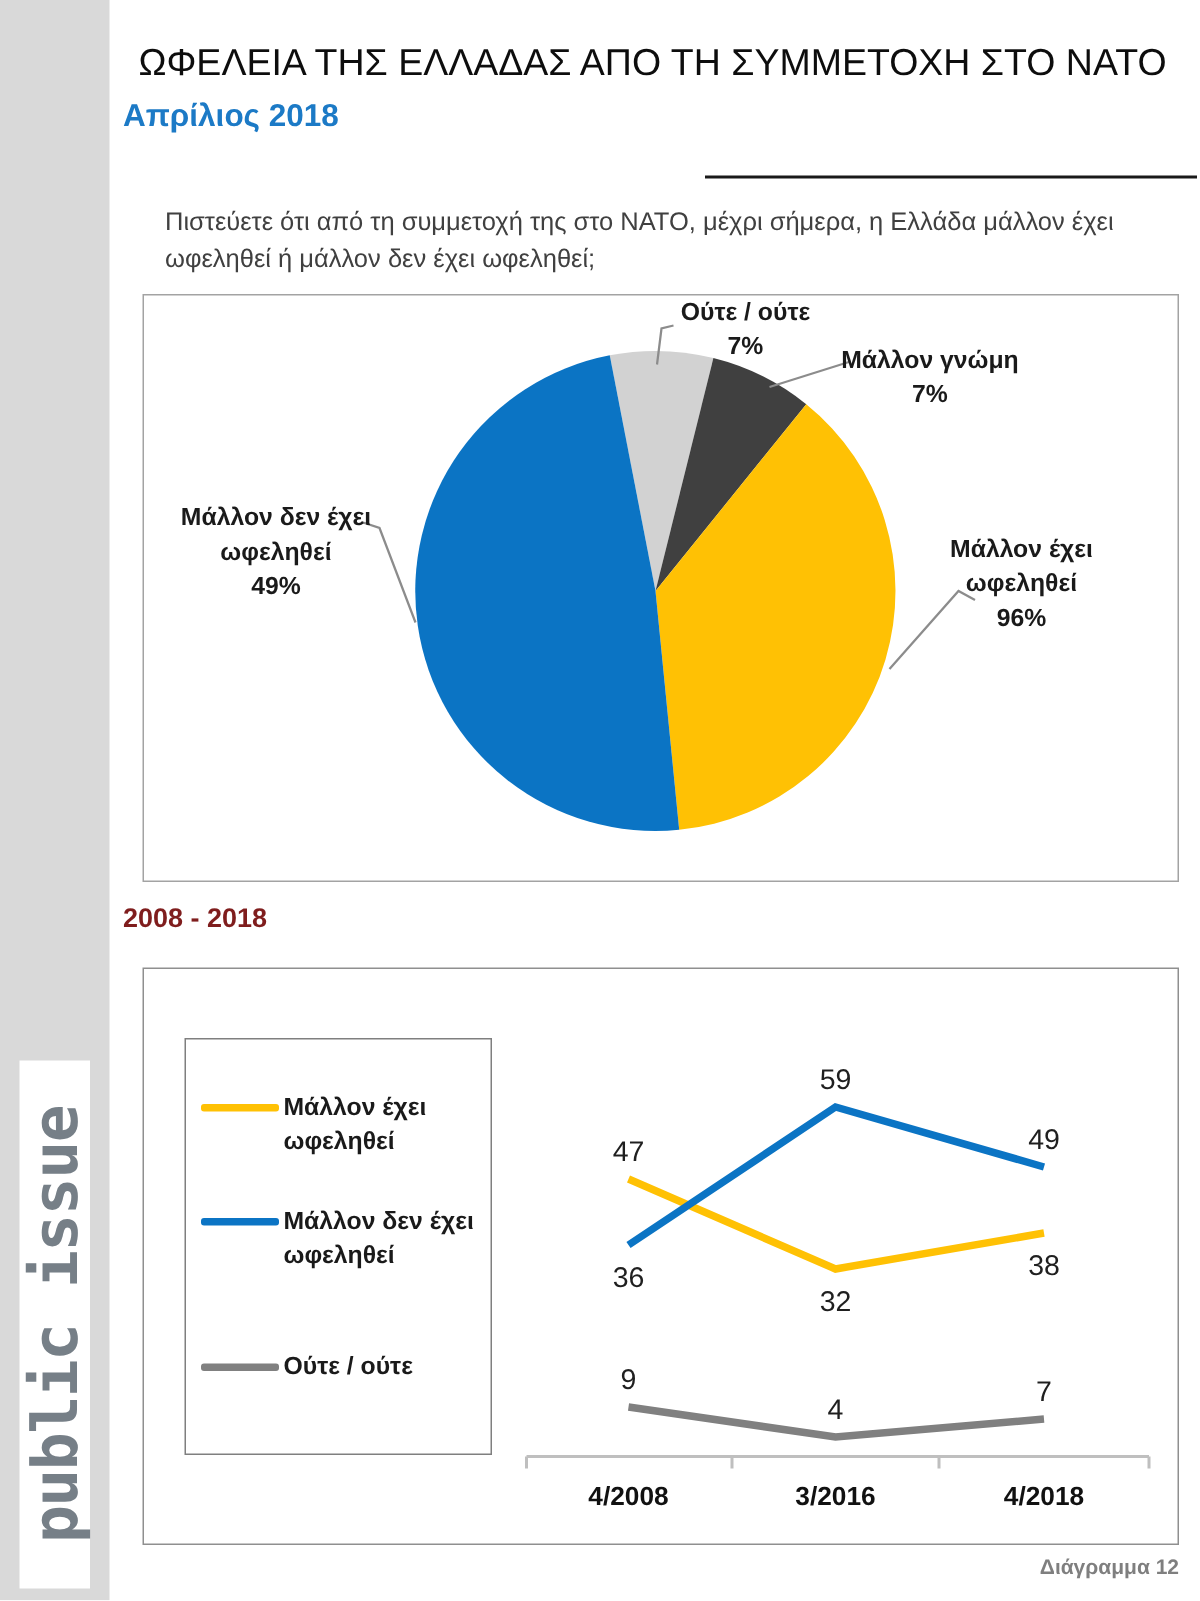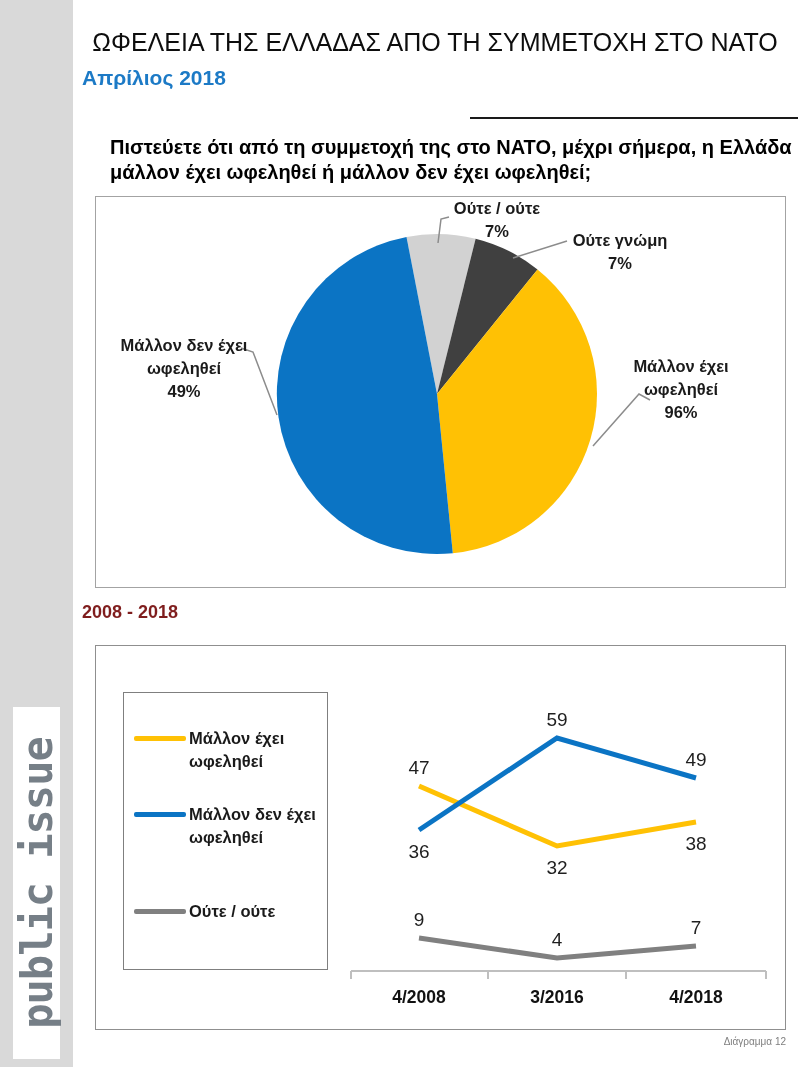--- a/index.html
+++ b/index.html
@@ -13,21 +13,21 @@
                transform:translate(-50%,-50%) rotate(-90deg);
                font-family:"DejaVu Sans Mono",monospace; font-weight:bold; font-size:42px;
                color:#767F87; white-space:nowrap; letter-spacing:-1px; }
 
   .title { position:absolute; left:82px; top:28px; width:706px; text-align:center;
            font-size:25px; font-weight:normal; color:#0d0d0d; }
   .subtitle { position:absolute; left:82px; top:66px; width:706px; text-align:left;
               font-size:21px; font-weight:bold; color:#1C7AC6; }
   .header-rule { position:absolute; left:470px; top:117px; width:328px; border-top:2.5px solid #1a1a1a; }
   .question { position:absolute; left:110px; top:135px; width:690px;
-              font-size:20px; font-weight:bold; line-height:25px; color:#000000; }
+              font-size:17px; font-weight:normal; line-height:25px; color:#404040; }
 
   .pie-box { position:absolute; left:95px; top:196px; width:691px; height:392px;
              border:1.5px solid #A3A3A3; background:#ffffff; }
   .pie-box svg { position:absolute; left:0; top:0; }
 
   .pie-label { position:absolute; text-align:center; font-size:16.5px; font-weight:bold;
                color:#1a1a1a; line-height:23px; }
   .pie-label .gap { margin-top:0; }
 
   .period { position:absolute; left:82px; top:602px; width:706px; 
@@ -41,21 +41,21 @@
             border:1.5px solid #7F7F7F; background:#ffffff; }
   .legend-item { position:absolute; left:10px; width:188px; display:flex; align-items:flex-start; }
   .swatch { display:block; width:52px; height:5px; margin-top:9px; flex:0 0 52px; border-radius:2px; }
   .legend-label { margin-left:3px; width:133px; font-size:16.5px; font-weight:bold;
                   line-height:23px; color:#1a1a1a; }
 
   text.val  { font-family:"Liberation Sans","DejaVu Sans",sans-serif; font-size:19px; fill:#1f1f1f; }
   text.axis { font-family:"Liberation Sans","DejaVu Sans",sans-serif; font-size:17.5px; font-weight:bold; fill:#111111; }
 
   .footer { position:absolute; left:500px; top:1036px; width:286px; text-align:right;
-            font-size:10px; font-weight:normal; color:#7F7F7F; }
+            font-size:14px; font-weight:bold; color:#7F7F7F; }
 </style>
 </head>
 <body>
 
 <div class="page">
 
   <div class="sidebar">
     <div class="logo-box">
       <span class="logo-text">public issue</span>
     </div>
@@ -81,21 +81,21 @@
         <polyline points="554,203 543,197 497,249"></polyline>
       </g>
     </svg>
   </div>
 
   <div class="pie-label" style="left:427px; top:197px; width:140px;">
     <div>Ούτε / ούτε</div>
     <div>7%</div>
   </div>
   <div class="pie-label" style="left:550px; top:229px; width:140px;">
-    <div>Ούτε γνώμη</div>
+    <div>Μάλλον γνώμη</div>
     <div>7%</div>
   </div>
   <div class="pie-label" style="left:602px; top:355px; width:158px;">
     <div>Μάλλον έχει ωφεληθεί</div>
     <div>96%</div>
   </div>
   <div class="pie-label" style="left:104px; top:334px; width:160px;">
     <div>Μάλλον δεν έχει ωφεληθεί</div>
     <div class="gap">49%</div>
   </div>

